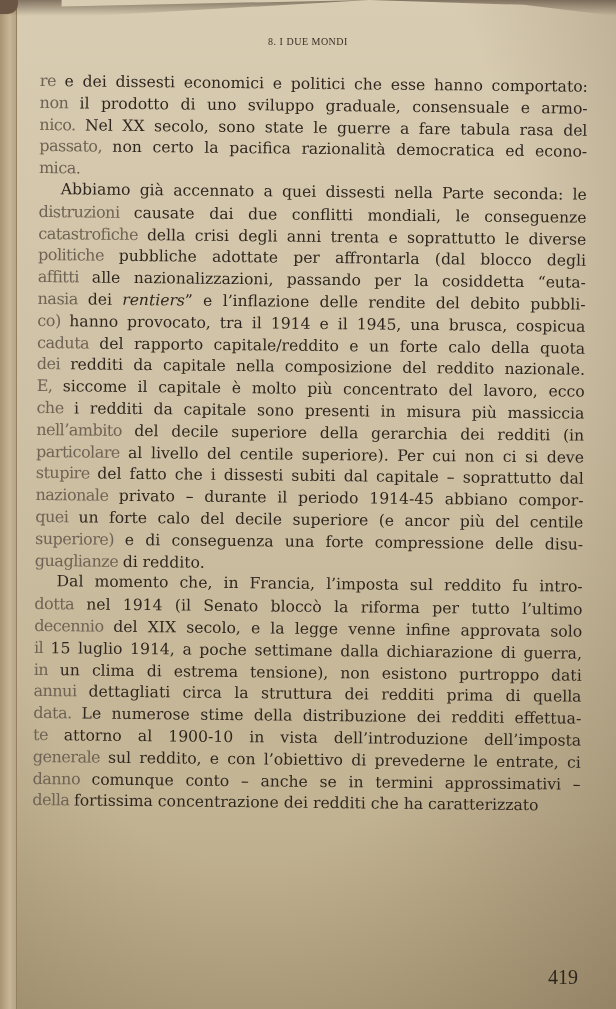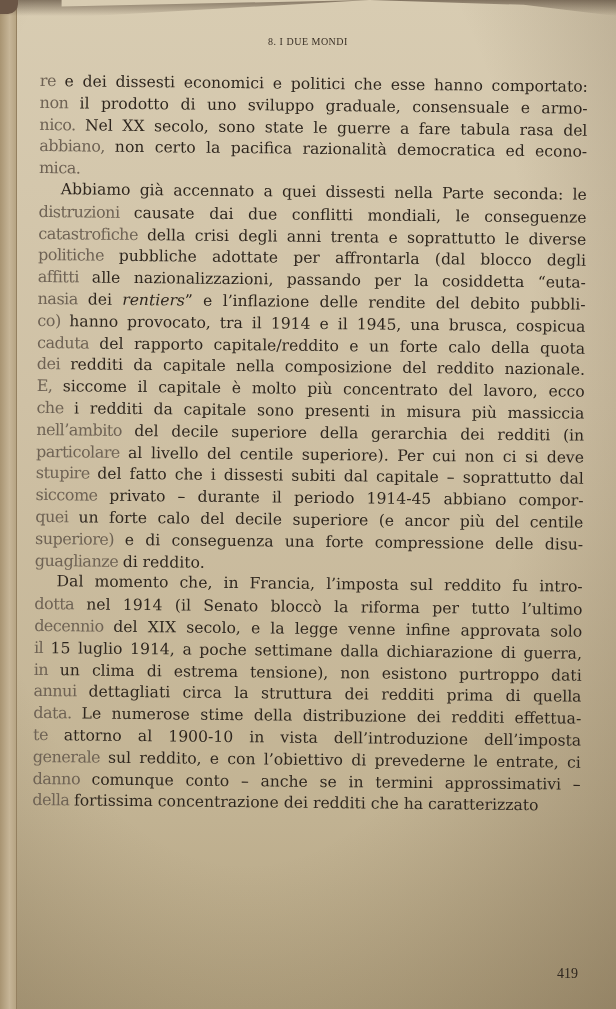--- a/index.html
+++ b/index.html
@@ -44,57 +44,57 @@
     overflow: hidden; height: 21.8px;
   }
   .line.last { text-align-last: left; }
   .line.indent { padding-left: 22px; }
   .cut {
     color: #6e6254; font-size: 16px; letter-spacing: -0.5px;
   }
   em { }
   .page-number {
     position: absolute; right: 38px; top: 966px;
-    font-family: "Liberation Serif", serif; font-size: 14px; color: #2e261e;
+    font-family: "Liberation Serif", serif; font-size: 20px; color: #2e261e;
   }
 </style>
 </head>
 <body>
 
 <div class="page">
   <div class="left-edge"></div>
   <div class="top-shadow"></div>
   <div class="corner-thumb"></div>
 
   <div class="running-head">8. I DUE MONDI</div>
 
   <div class="text-block" id="text-block">
       <div>
         <span class="line"><span class="cut">re </span><span>e dei dissesti economici e politici che esse hanno comportato:</span></span>
         <span class="line"><span class="cut">non </span><span>il prodotto di uno sviluppo graduale, consensuale e armo-</span></span>
         <span class="line"><span class="cut">nico. </span><span>Nel XX secolo, sono state le guerre a fare tabula rasa del</span></span>
-        <span class="line"><span class="cut">abbiano, </span><span>non certo la pacifica razionalità democratica ed econo-</span></span>
+        <span class="line"><span class="cut">passato, </span><span>non certo la pacifica razionalità democratica ed econo-</span></span>
         <span class="line last"><span class="cut">mica.</span><span></span></span>
       </div>
       <div>
         <span class="line indent"><span>Abbiamo già accennato a quei dissesti nella Parte seconda: le</span></span>
         <span class="line"><span class="cut">distruzioni </span><span>causate dai due conflitti mondiali, le conseguenze</span></span>
         <span class="line"><span class="cut">catastrofiche </span><span>della crisi degli anni trenta e soprattutto le diverse</span></span>
         <span class="line"><span class="cut">politiche </span><span>pubbliche adottate per affrontarla (dal blocco degli</span></span>
         <span class="line"><span class="cut">affitti </span><span>alle nazionalizzazioni, passando per la cosiddetta “euta-</span></span>
         <span class="line"><span class="cut">nasia </span><span>dei <em>rentiers</em>” e l’inflazione delle rendite del debito pubbli-</span></span>
         <span class="line"><span class="cut">co) </span><span>hanno provocato, tra il 1914 e il 1945, una brusca, cospicua</span></span>
         <span class="line"><span class="cut">caduta </span><span>del rapporto capitale/reddito e un forte calo della quota</span></span>
         <span class="line"><span class="cut">dei </span><span>redditi da capitale nella composizione del reddito nazionale.</span></span>
         <span class="line"><span class="cut">E, </span><span>siccome il capitale è molto più concentrato del lavoro, ecco</span></span>
         <span class="line"><span class="cut">che </span><span>i redditi da capitale sono presenti in misura più massiccia</span></span>
         <span class="line"><span class="cut">nell’ambito </span><span>del decile superiore della gerarchia dei redditi (in</span></span>
         <span class="line"><span class="cut">particolare </span><span>al livello del centile superiore). Per cui non ci si deve</span></span>
         <span class="line"><span class="cut">stupire </span><span>del fatto che i dissesti subiti dal capitale – soprattutto dal</span></span>
-        <span class="line"><span class="cut">siccome </span><span>privato – durante il periodo 1914-45 abbiano compor-</span></span>
+        <span class="line"><span class="cut">nazionale </span><span>privato – durante il periodo 1914-45 abbiano compor-</span></span>
         <span class="line"><span class="cut">quei </span><span>un forte calo del decile superiore (e ancor più del centile</span></span>
         <span class="line"><span class="cut">superiore) </span><span>e di conseguenza una forte compressione delle disu-</span></span>
         <span class="line last"><span class="cut">guaglianze </span><span>di reddito.</span></span>
       </div>
       <div>
         <span class="line indent"><span>Dal momento che, in Francia, l’imposta sul reddito fu intro-</span></span>
         <span class="line"><span class="cut">dotta </span><span>nel 1914 (il Senato bloccò la riforma per tutto l’ultimo</span></span>
         <span class="line"><span class="cut">decennio </span><span>del XIX secolo, e la legge venne infine approvata solo</span></span>
         <span class="line"><span class="cut">il </span><span>15 luglio 1914, a poche settimane dalla dichiarazione di guerra,</span></span>
         <span class="line"><span class="cut">in </span><span>un clima di estrema tensione), non esistono purtroppo dati</span></span>

